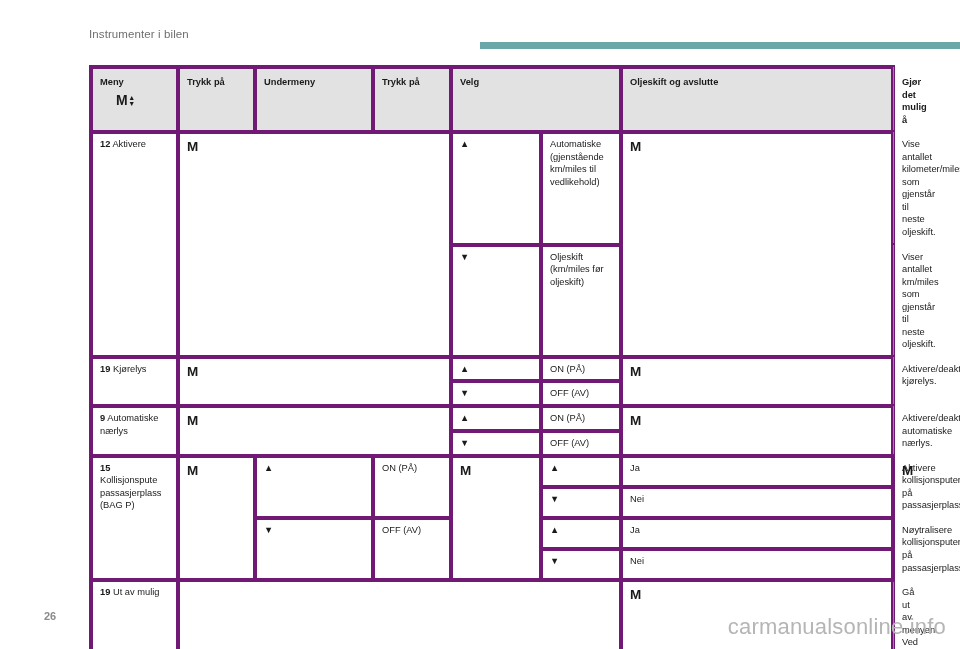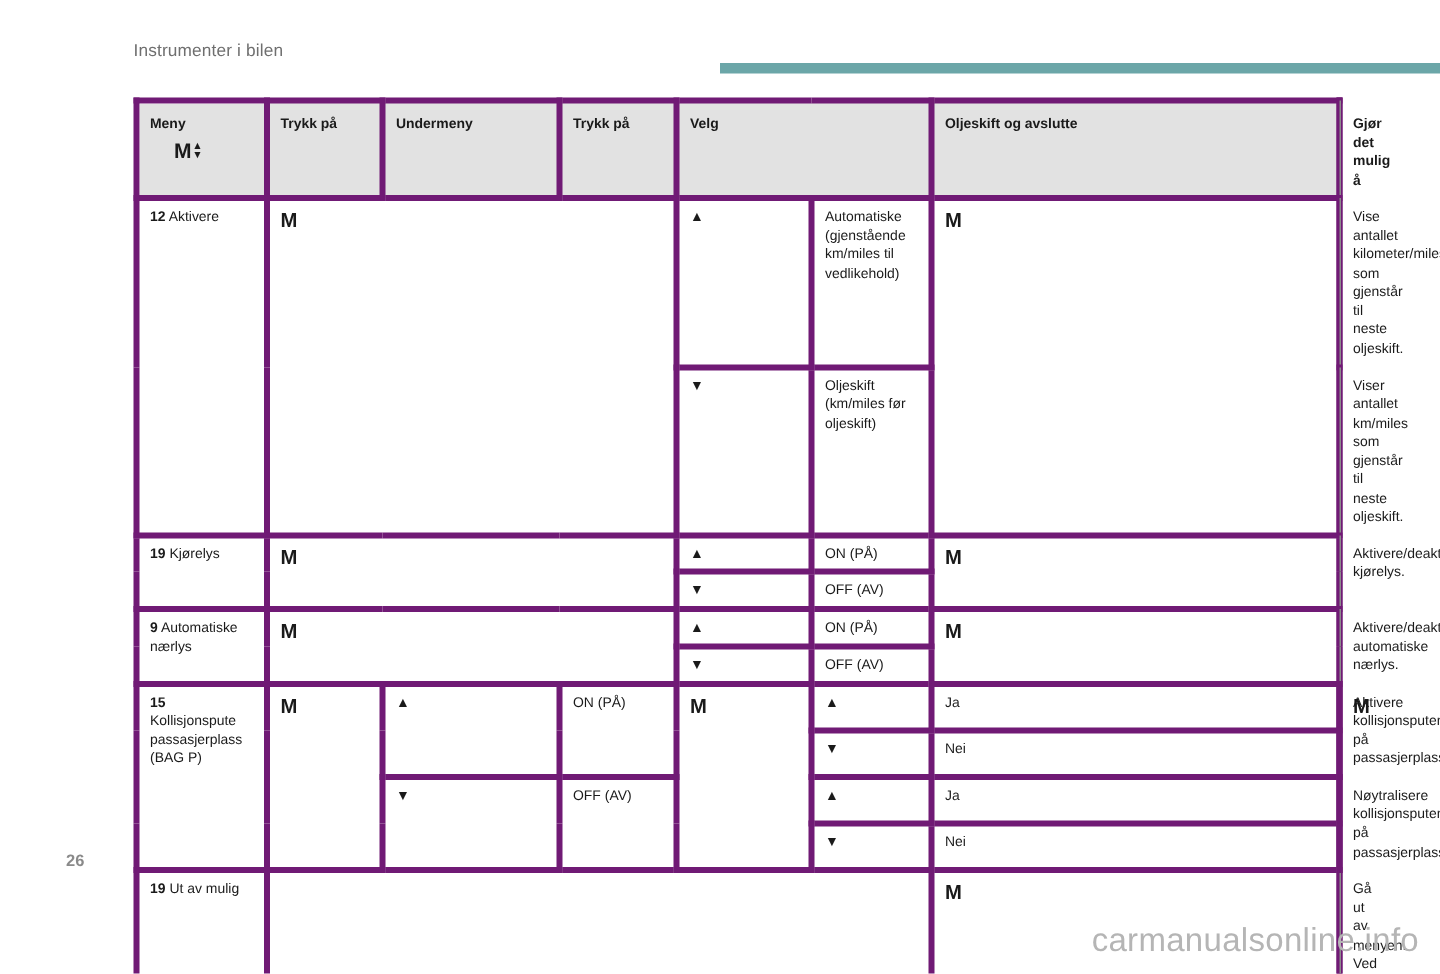--- a/index.html
+++ b/index.html
@@ -267,14 +267,14 @@
       </td>
       <td>
         <span>Gå ut av menyen.</span><br>
         <span>Ved å trykke på nederste pil kommer du tilbake til den første menyen.</span>
       </td>
     </tr>
 
   </tbody>
 </table>
 
-<div style="position:absolute;left:44px;top:568px;font-size:11px;font-weight:bold;color:#8a8a8a;">26</div>
+<div style="position:absolute;left:44px;top:610px;font-size:11px;font-weight:bold;color:#8a8a8a;">26</div>
 <div style="position:absolute;right:14px;top:614px;font-size:22px;color:#b5b5b5;letter-spacing:0.2px;">carmanualsonline.info</div>
 
 </body></html>

